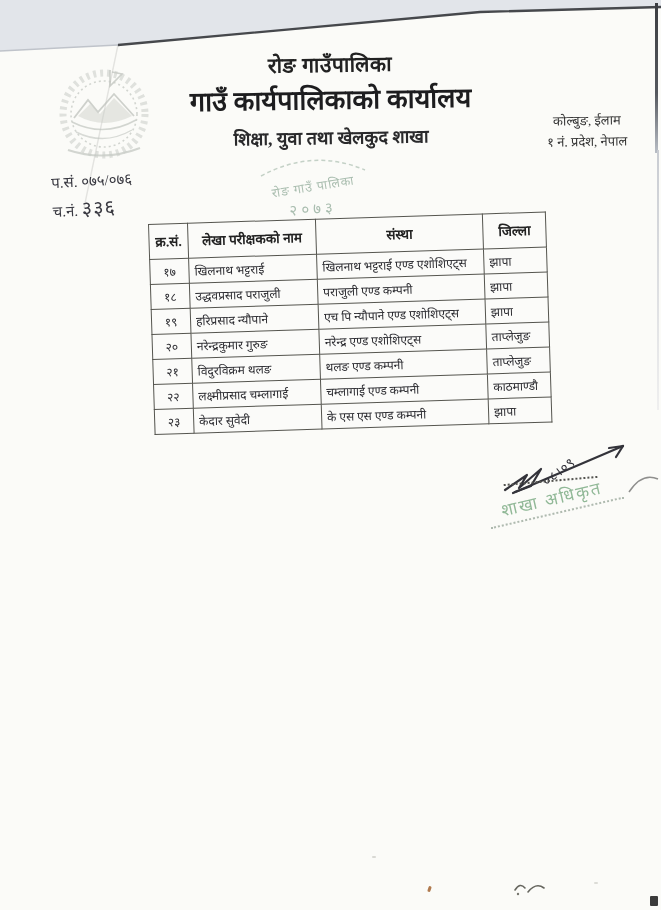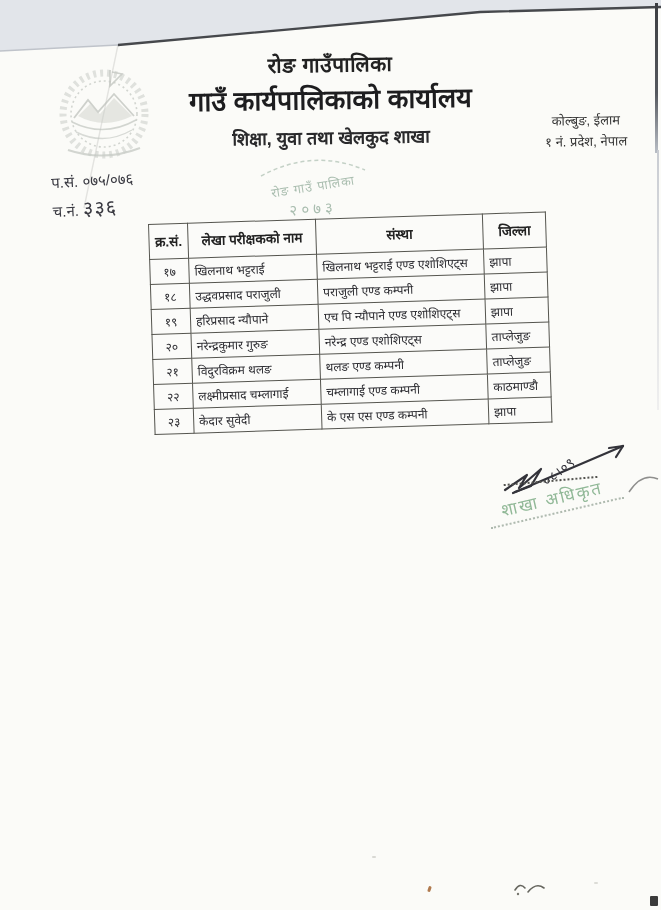--- a/index.html
+++ b/index.html
@@ -1,20 +1,20 @@
 <!DOCTYPE html>
 <html><head>
 <meta charset="utf-8">
 <style>
   html,body{margin:0;padding:0;}
   body{width:661px;height:910px;overflow:hidden;background:#e9e9e9;}
   .page{
     position:relative;width:661px;height:910px;overflow:hidden;
     background:#fbfbf8;
-    font-family:Liberation Sans, sans-serif;
+    font-family:Liberation Serif, serif;
     color:#2b2b30;
   }
   
   .scan-top{position:absolute;left:0;top:0;width:661px;height:230px;pointer-events:none;}
   .right-edge{position:absolute;left:655px;top:3px;width:3px;height:150px;
     background:linear-gradient(#3c3e42 0%,#55585e 60%,#b9bec6 100%);}
   .right-edge-faint{position:absolute;left:657px;top:150px;width:2px;height:260px;
     background:linear-gradient(#c9ccd2,#efefef);}
   .speck{position:absolute;border-radius:2px;}
   

